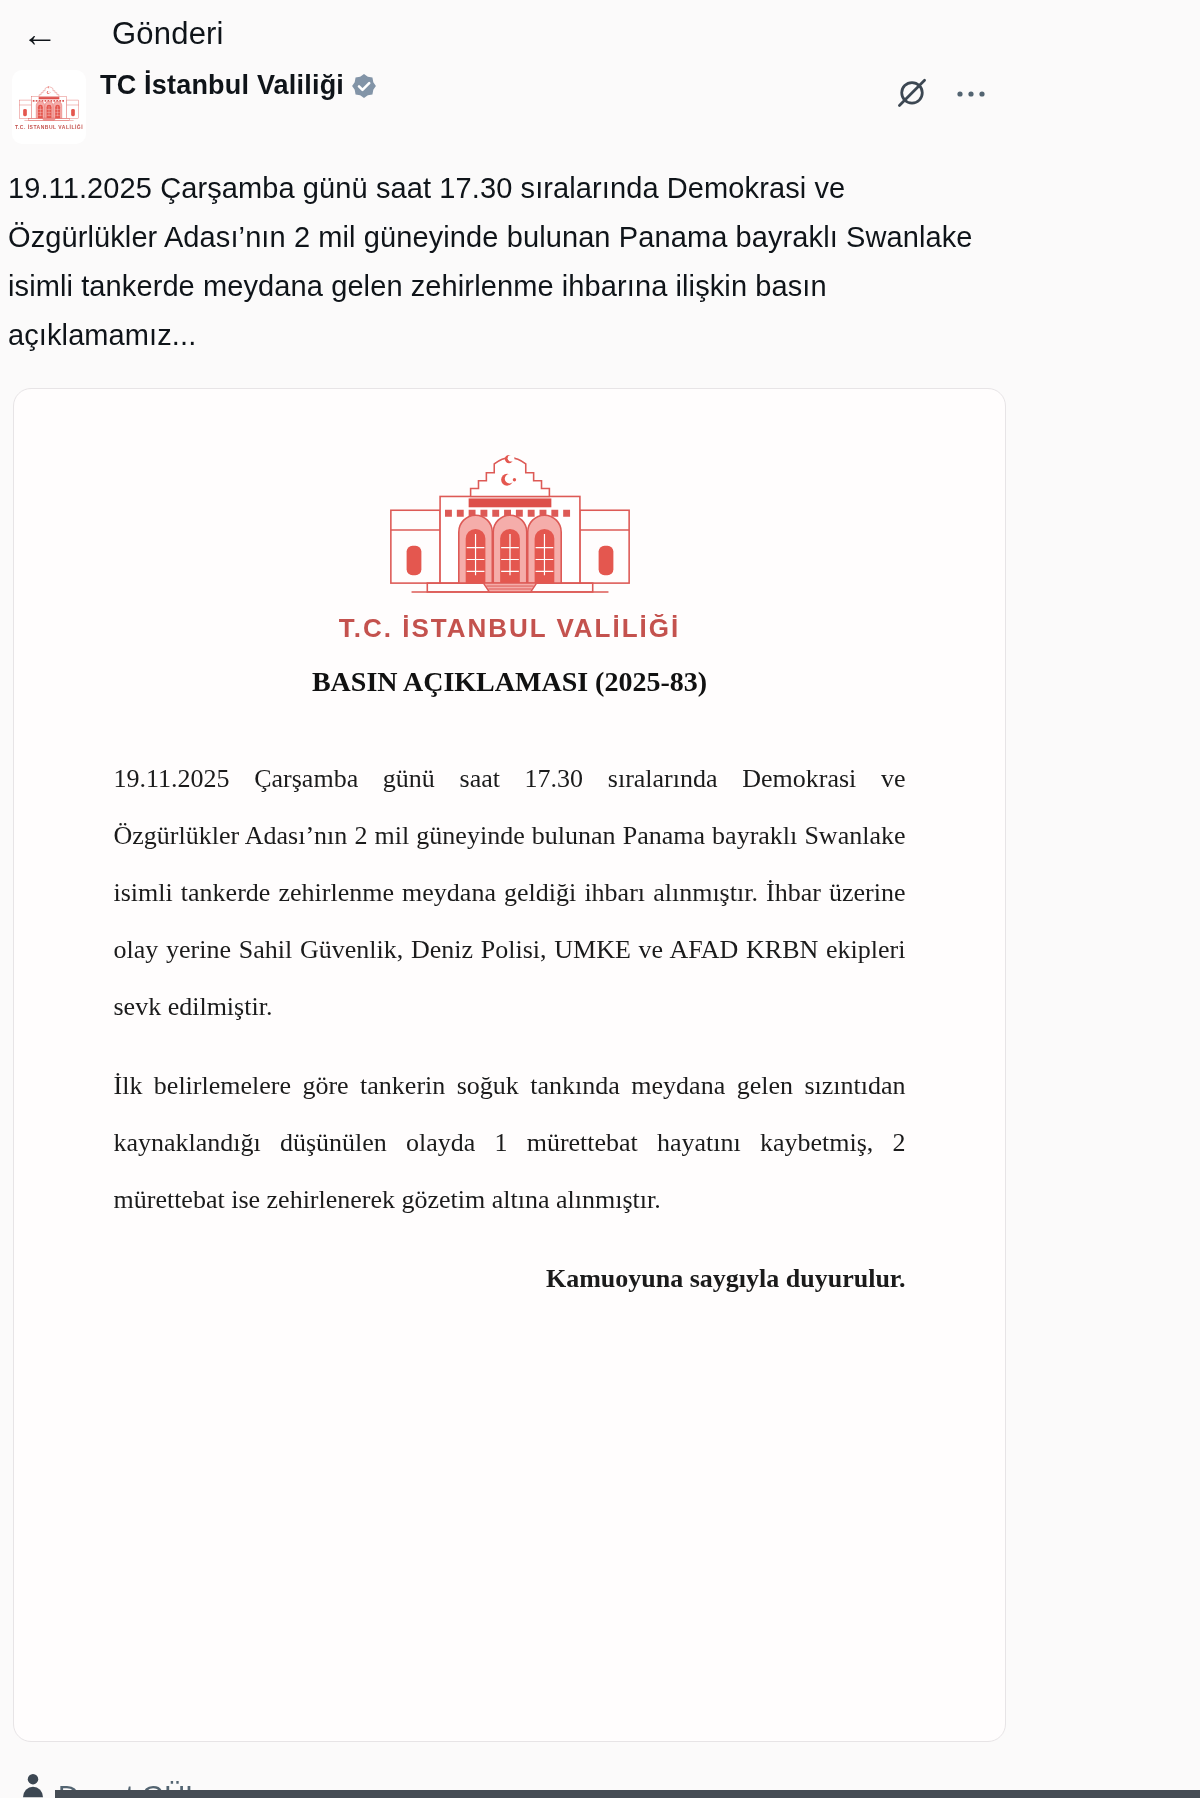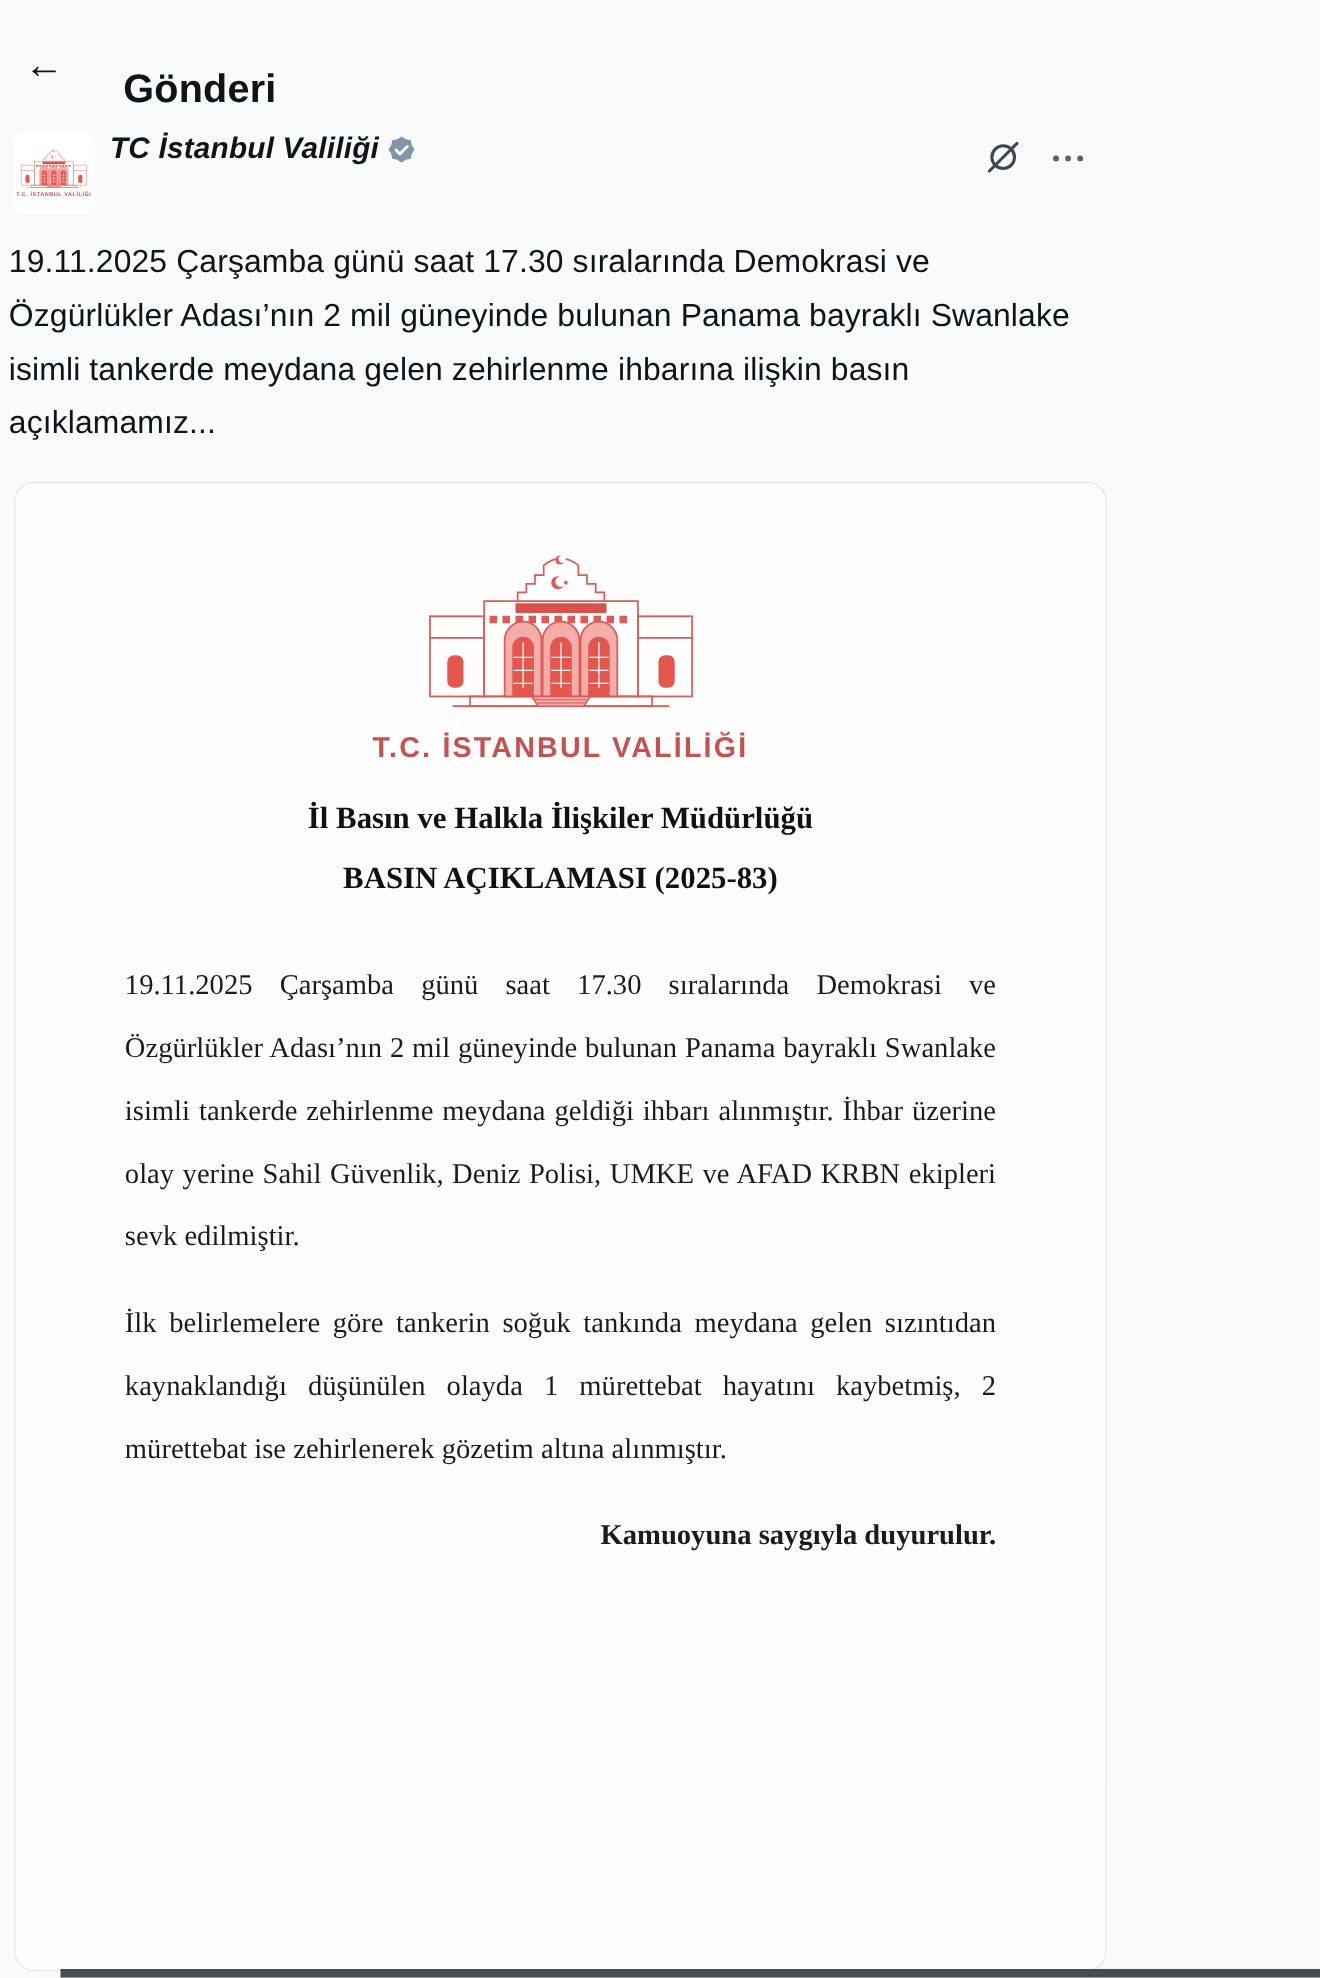--- a/index.html
+++ b/index.html
@@ -11,35 +11,35 @@
     position:relative;
   }
   .content { width:1012px; position:relative; }
 
   
   .top-bar { display:flex; align-items:center; padding:16px 0 6px 22px; }
   .back-btn {
     background:none; border:none; cursor:pointer;
     font-size:36px; line-height:36px; color:#0f1419; width:48px; text-align:left;
   }
-  .page-title { font-size:36px; font-weight:700; margin-left:42px; letter-spacing:0.2px;margin-top:44px; }
+  .page-title { font-size:31px; font-weight:400; margin-left:42px; letter-spacing:0.2px; }
 
   
   .author-row { display:flex; align-items:flex-start; padding:12px 10px 0 12px; }
   .avatar {
     width:74px; height:74px; border-radius:10px; background:#ffffff;
     display:flex; flex-direction:column; align-items:center; justify-content:center;
     overflow:hidden; flex:0 0 auto; cursor:pointer;
   }
   .avatar svg.bldg { width:64px; height:40px; }
   .avatar .micro-caption {
     font-size:5px; color:#c4524e; letter-spacing:0.5px; white-space:nowrap; font-weight:700;
   }
   .author-meta { margin-left:14px; flex:1 1 auto; }
-  .name-line { display:flex; align-items:center; gap:7px;font-style:italic; }
+  .name-line { display:flex; align-items:center; gap:7px; }
   .author-name { font-size:27px; font-weight:700; letter-spacing:0.2px; }
   .verified svg { width:26px; height:26px; display:block; }
   .author-handle { font-size:25px; color:#536471; margin-top:4px; }
   .author-actions { display:flex; align-items:center; gap:26px; padding:8px 14px 0 0; }
   .icon-btn { background:none; border:none; cursor:pointer; display:block; }
 
   
   .tweet-text {
     font-size:29px; line-height:49px; color:#0f1419;
     padding:20px 10px 0 8px; width:990px; letter-spacing:0.1px;
@@ -189,21 +189,20 @@
   <p class="tweet-text">19.11.2025 Çarşamba günü saat 17.30 sıralarında Demokrasi ve Özgürlükler Adası’nın 2 mil güneyinde bulunan Panama bayraklı Swanlake isimli tankerde meydana gelen zehirlenme ihbarına ilişkin basın açıklamamız...</p>
 
   <figure class="media-card">
     <div class="doc">
       <div class="doc-logo">
         <svg class="bldg" viewBox="0 0 260 160">
             <use href="#bldg"></use>
           </svg>
       </div>
       <div class="logo-caption">T.C. İSTANBUL VALİLİĞİ</div>
-      <h2 class="doc-heading">İl Basın ve Halkla İlişkiler Müdürlüğü</h2>
       <h2 class="doc-heading second">BASIN AÇIKLAMASI (2025-83)</h2>
       <div class="doc-body">
         <p>19.11.2025 Çarşamba günü saat 17.30 sıralarında Demokrasi ve Özgürlükler Adası’nın 2 mil güneyinde bulunan Panama bayraklı Swanlake isimli tankerde zehirlenme meydana geldiği ihbarı alınmıştır. İhbar üzerine olay yerine Sahil Güvenlik, Deniz Polisi, UMKE ve AFAD KRBN ekipleri sevk edilmiştir.</p>
         <p>İlk belirlemelere göre tankerin soğuk tankında meydana gelen sızıntıdan kaynaklandığı düşünülen olayda 1 mürettebat hayatını kaybetmiş, 2 mürettebat ise zehirlenerek gözetim altına alınmıştır.</p>
         <p class="doc-closing">Kamuoyuna saygıyla duyurulur.</p>
       </div>
     </div>
   </figure>
 
   <div class="alt-row">

